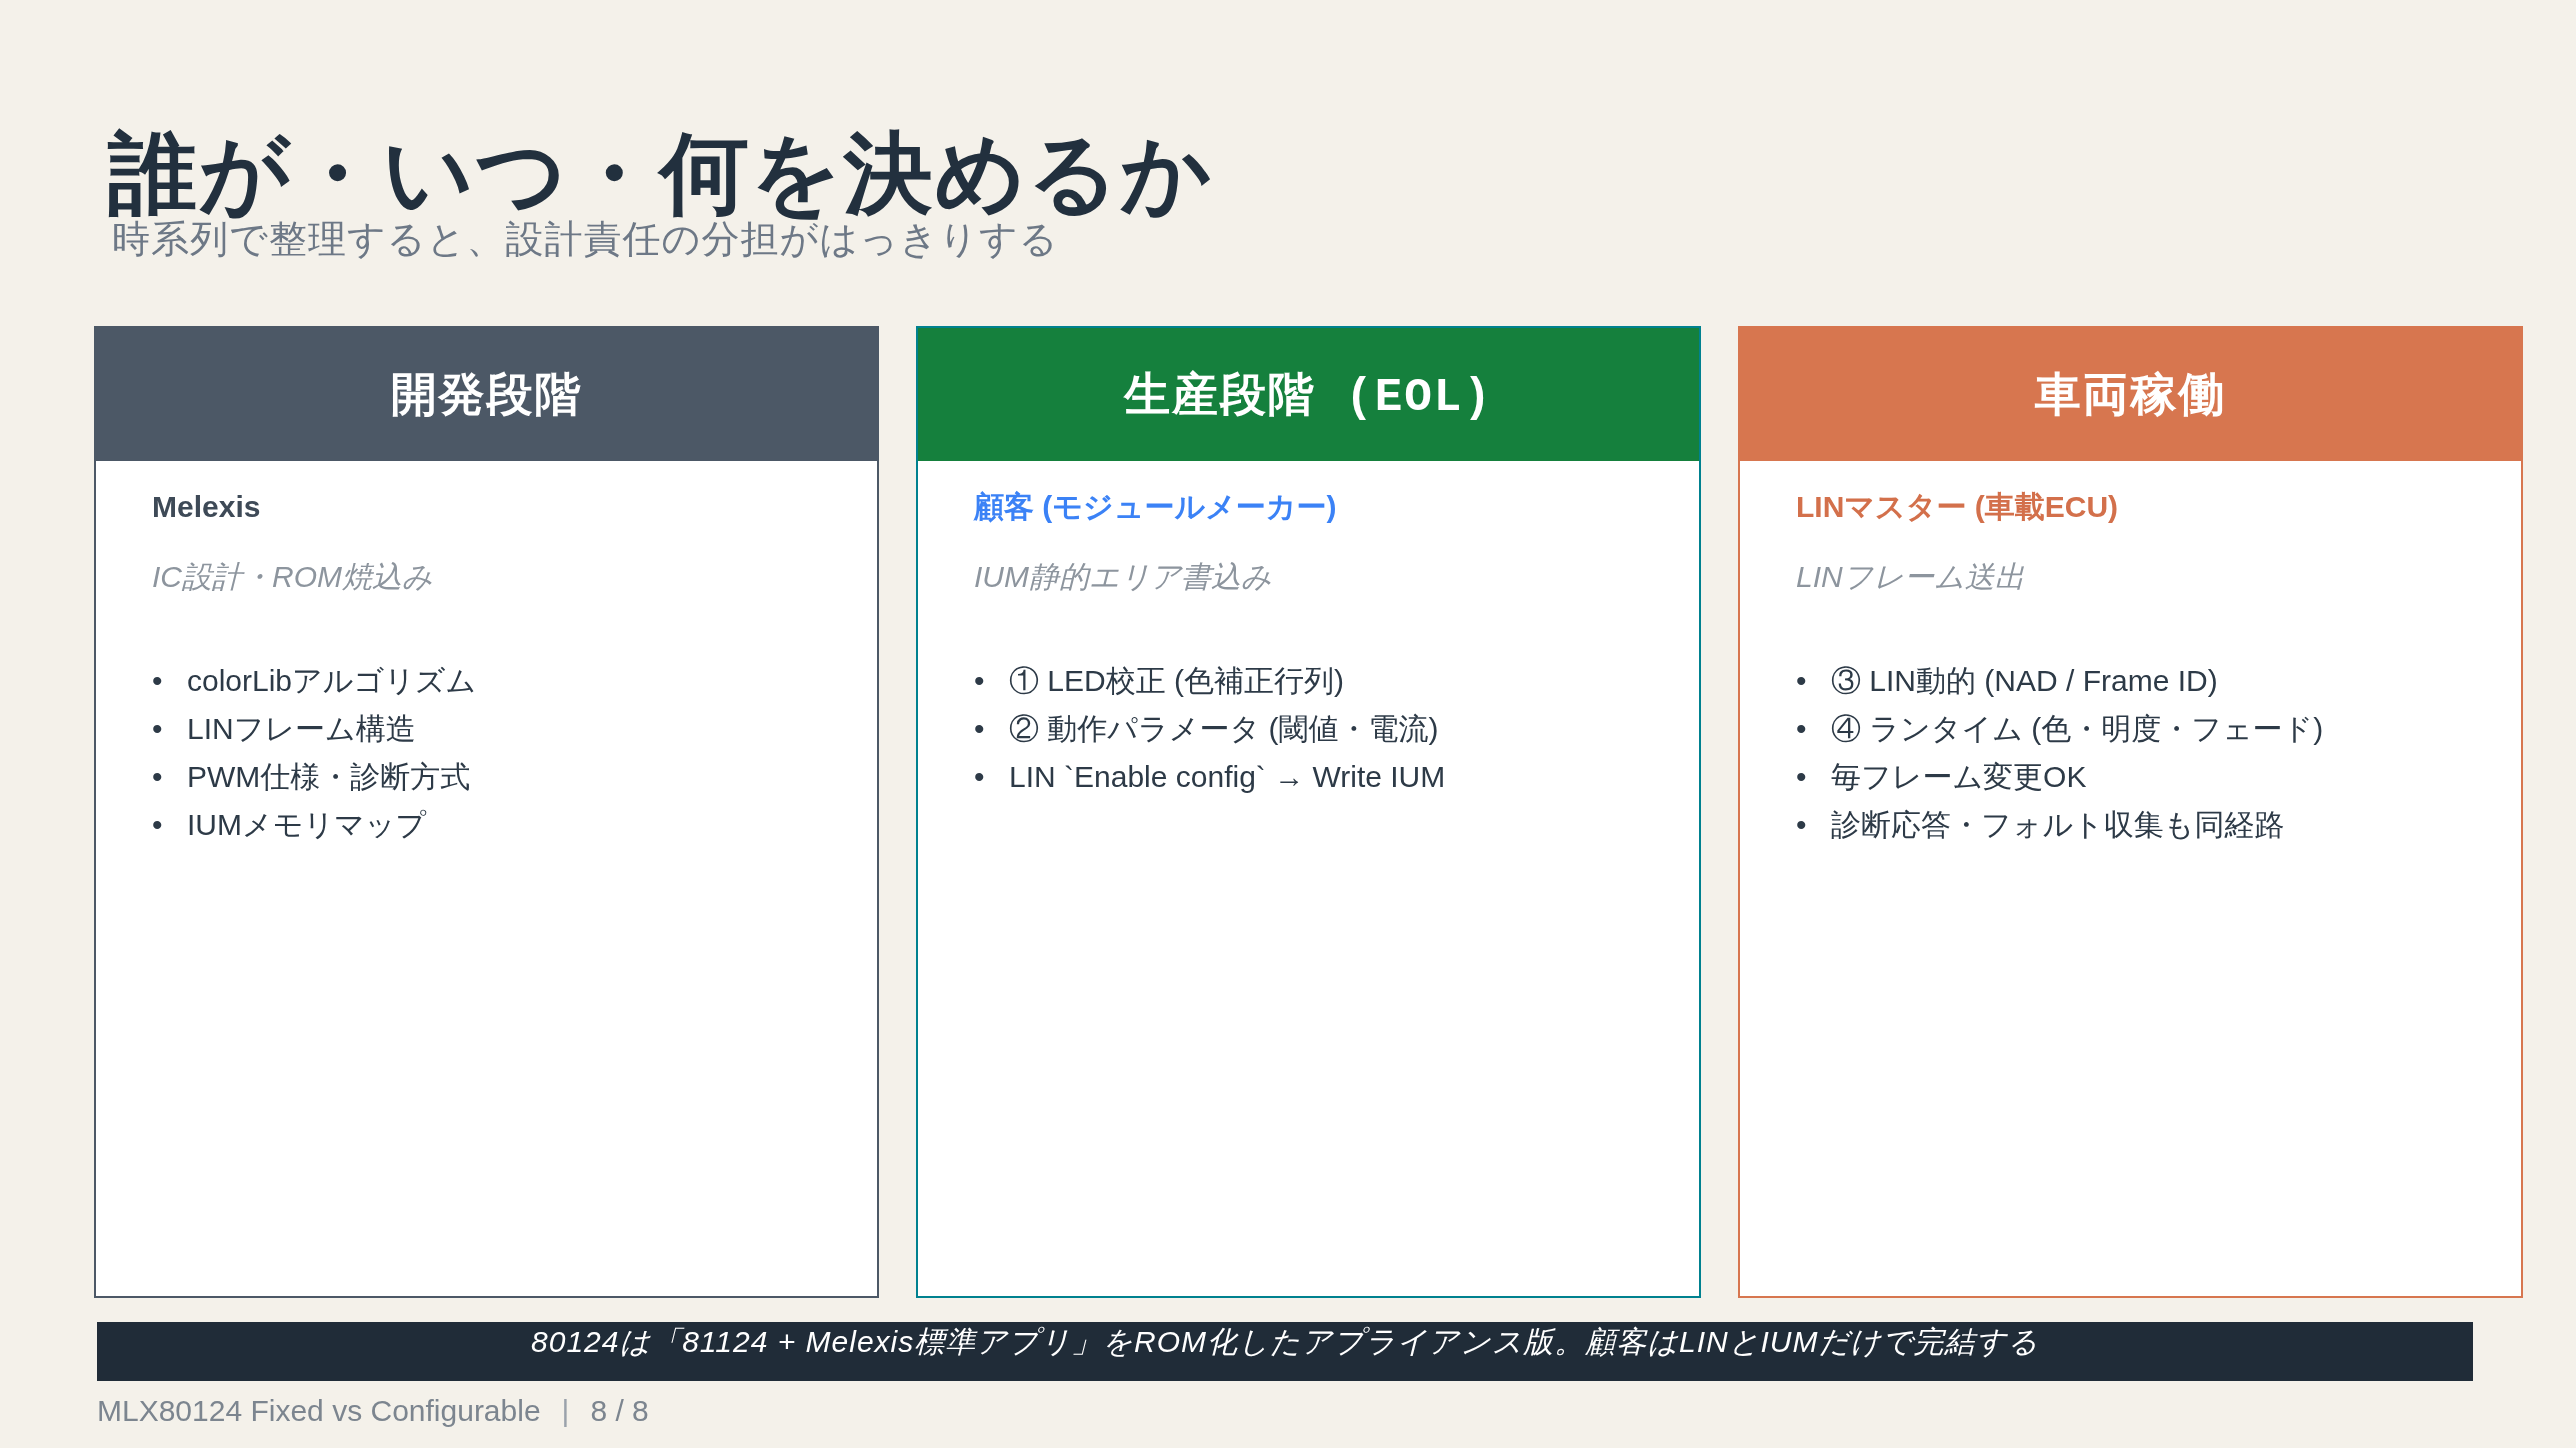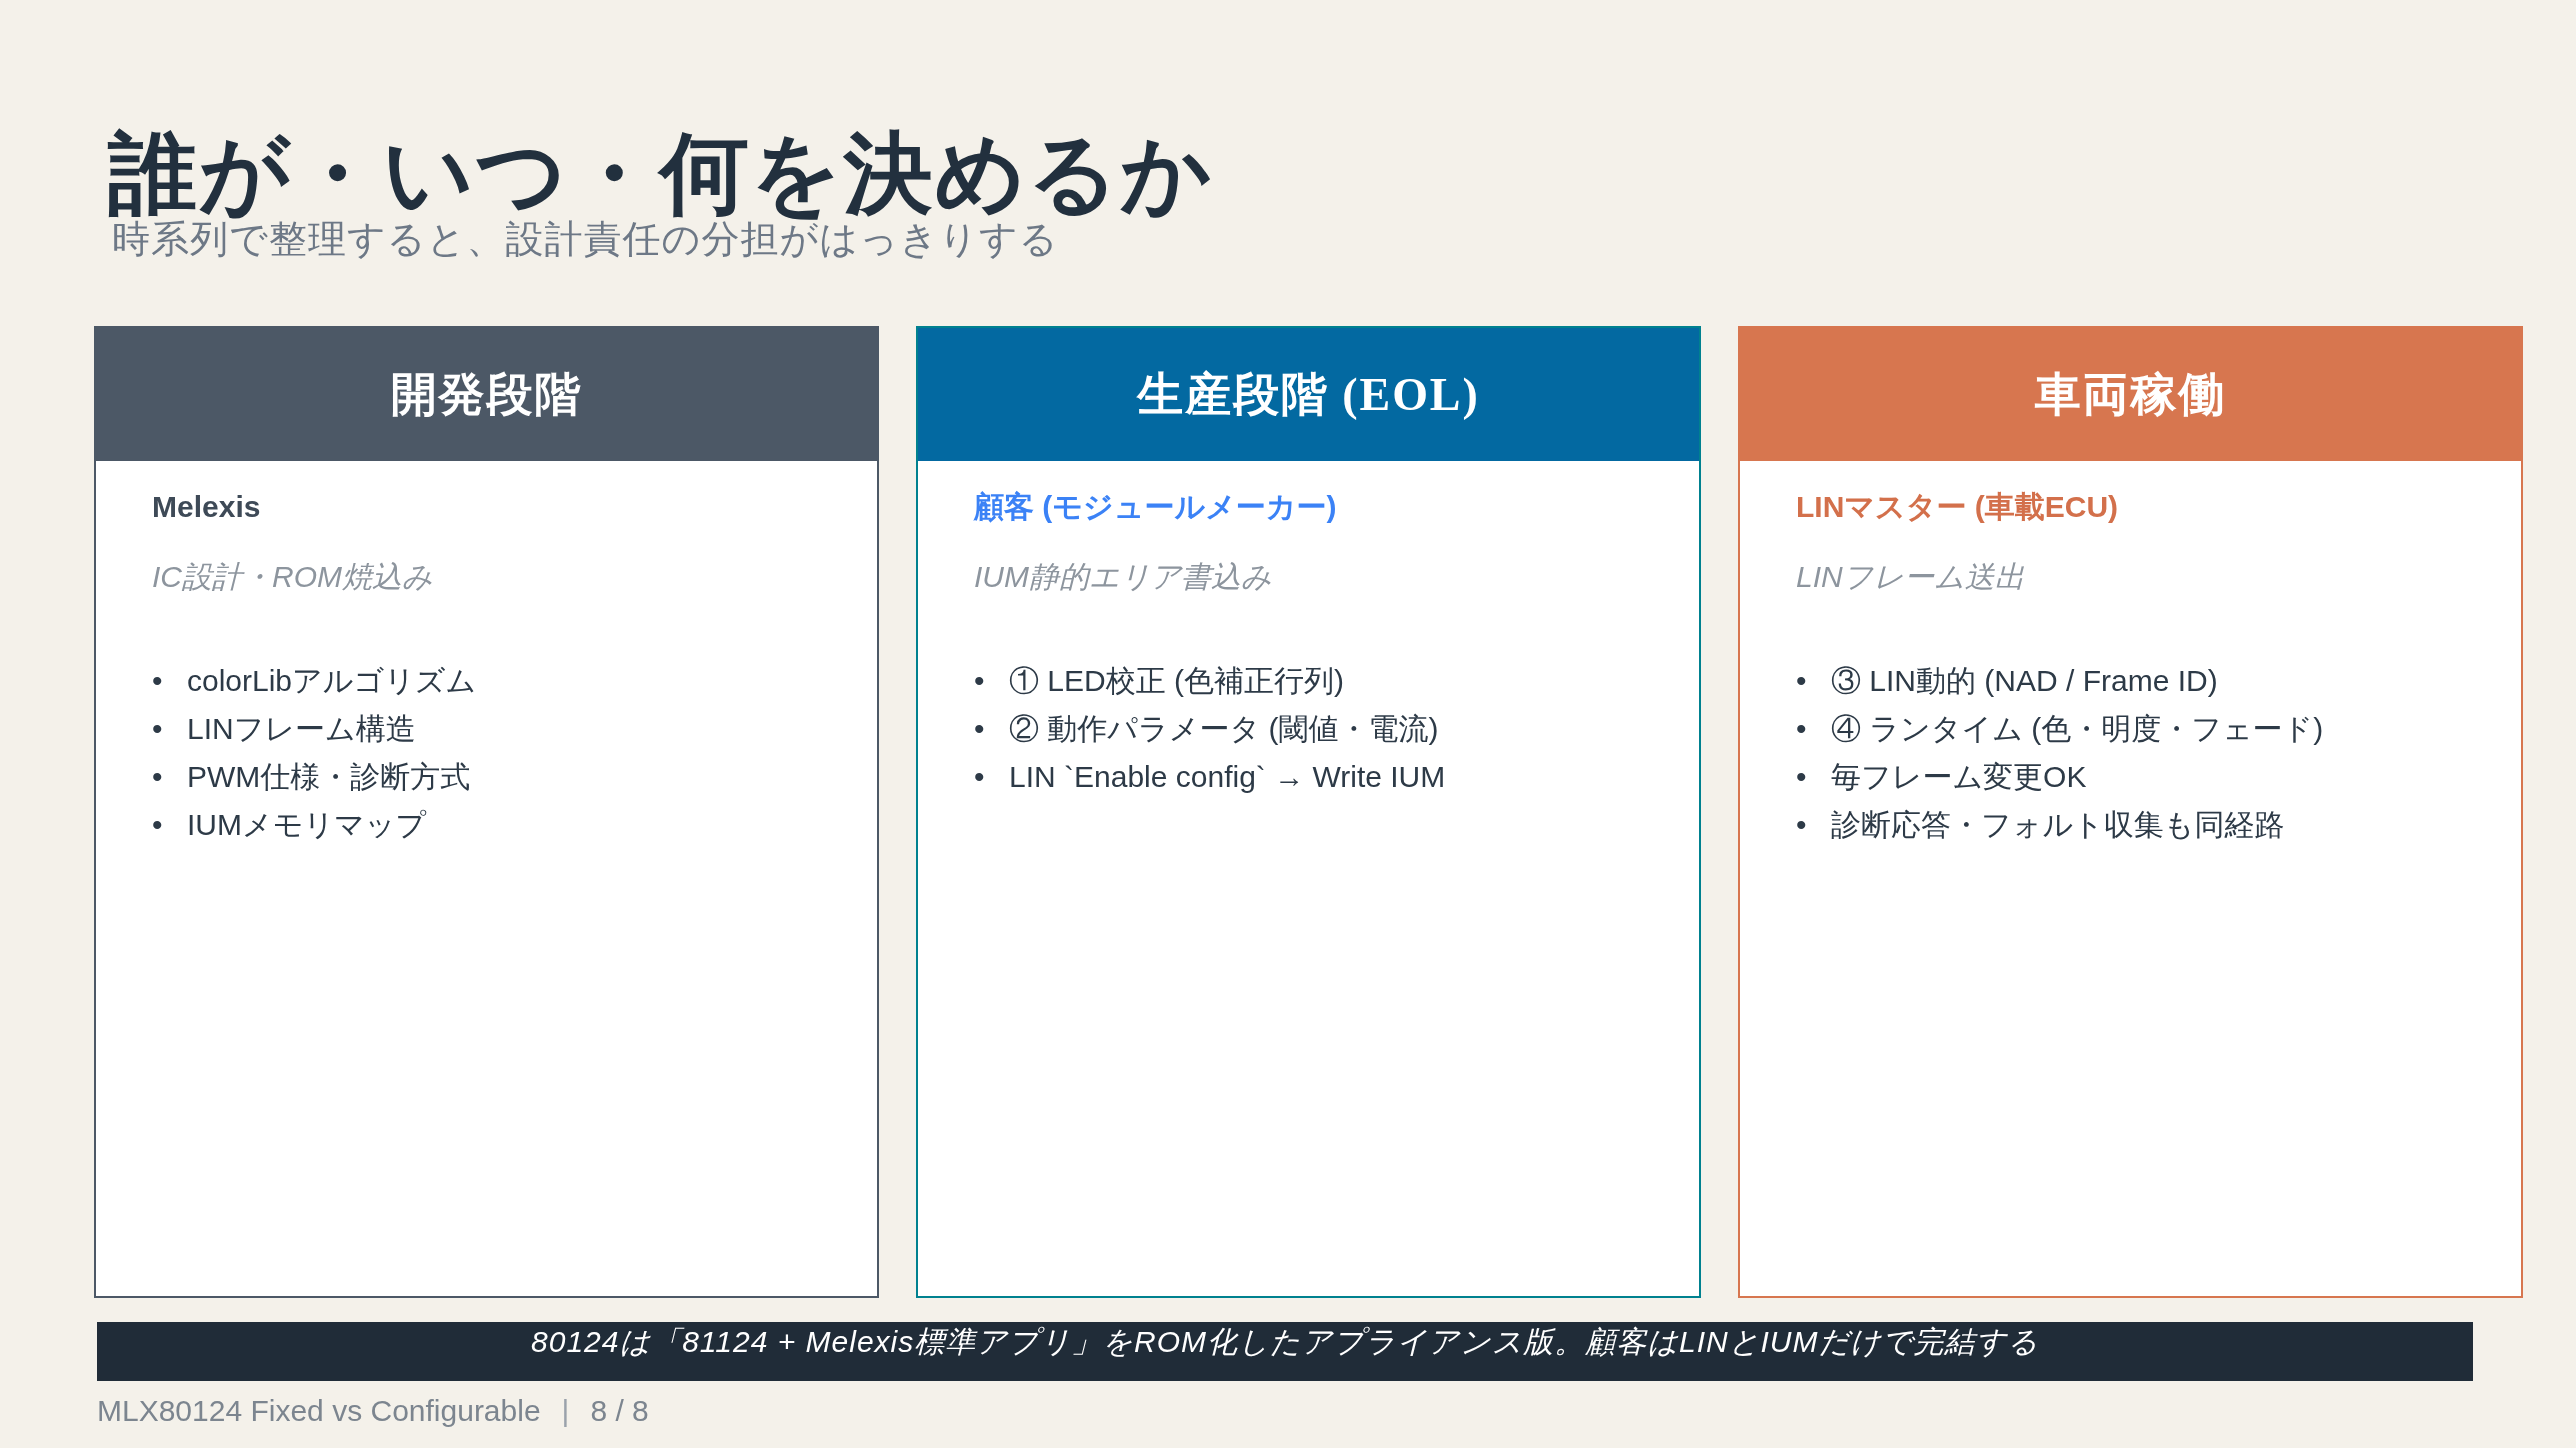--- a/index.html
+++ b/index.html
@@ -39,21 +39,21 @@
     background:#ffffff;
     border:2.9px solid #4c5866;
     display:flex;flex-direction:column;
     box-sizing:border-box;
   }
   .card-header{
     height:133px;flex:none;
     display:flex;align-items:center;justify-content:center;
     background:#4c5866;
     color:#ffffff;
-    font-family:Liberation Serif, serif;
+    font-family:Liberation Mono, monospace;
     font-weight:bold;
     font-size:46px;
     letter-spacing:1.9px;
   }
   .card-body{
     flex:1;
     padding:27px 56px 39px 56px;
     box-sizing:border-box;
   }
   .owner{
@@ -117,21 +117,21 @@
         <ul class="bullets">
           <li>colorLibアルゴリズム</li>
           <li>LINフレーム構造</li>
           <li>PWM仕様・診断方式</li>
           <li>IUMメモリマップ</li>
         </ul>
       </div>
     </div>
 
     <div class="card" style="border-color: rgb(0, 129, 143);">
-      <div class="card-header" style="background: #0369a1;">生産段階 (EOL)</div>
+      <div class="card-header" style="background: #15803d;">生産段階 (EOL)</div>
       <div class="card-body">
         <p class="owner" style="color: #3b82f6;">顧客 (モジュールメーカー)</p>
         <p class="role">IUM静的エリア書込み</p>
         <ul class="bullets">
           <li>① LED校正 (色補正行列)</li>
           <li>② 動作パラメータ (閾値・電流)</li>
           <li>LIN `Enable config` → Write IUM</li>
         </ul>
       </div>
     </div>

